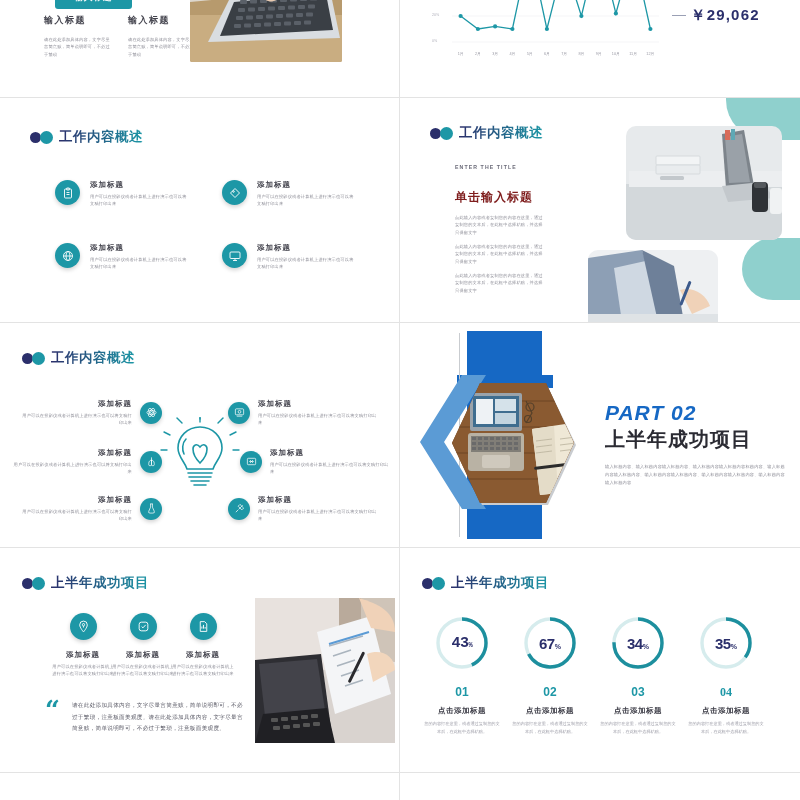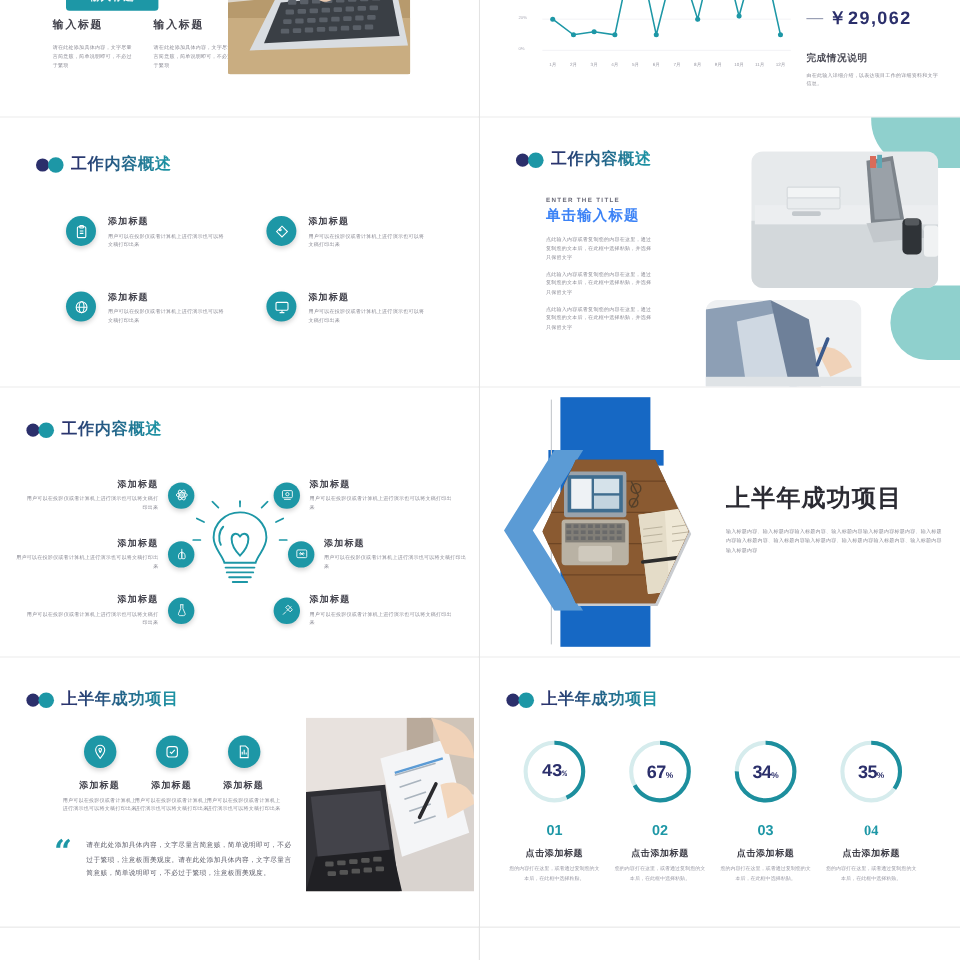--- a/index.html
+++ b/index.html
@@ -181,24 +181,20 @@
           <div class="axis-lab" style="left: 2px; top: 105px;">0%</div>
           <div class="axis-lab" style="left: 2px; top: 79px;">20%</div>
         </div>
     </div>
 
     <div style="position:absolute;left:272px;top:6px;">
       <span class="legend-dash"></span>
       <span class="money">￥29,062</span>
     </div>
 
-    <div style="position:absolute;left:272px;top:43px;width:112px;">
-      <div class="sub-h" style="margin-bottom:5px;">完成情况说明</div>
-      <div class="tiny">由在此输入详细介绍，以表达项目工作的详细资料和文字信息。</div>
-    </div>
   </div>
 
   <div class="slide" style="left:0;top:98px;width:399px;height:224px;">
     <div class="sec-head" style="left:30px;top:30px;">
       <span class="dot-navy"></span>
       <span class="dot-teal"></span>
       <span class="sec-title">工作内容概述</span>
     </div>
 
     <div style="position:absolute;left:55px;top:82px;display:flex;gap:10px;width:130px;">
@@ -263,21 +259,21 @@
     <div class="blob" style="right:-12px;top:140px;width:70px;height:62px;border-radius:40px 0 0 40px;"></div>
 
     <div class="sec-head" style="left:30px;top:26px;">
       <span class="dot-navy"></span>
       <span class="dot-teal"></span>
       <span class="sec-title">工作内容概述</span>
     </div>
 
     <div style="position:absolute;left:55px;top:66px;width:92px;">
       <div style="font-size:5.2px;font-weight:700;color:#6a6a78;letter-spacing:1.1px;">ENTER THE TITLE</div>
-      <div style="font-size:12px;font-weight:700;color:#3b82f6;letter-spacing:1px;margin:1px 0 8px;">单击输入标题</div>
+      <div style="font-size:12px;font-weight:700;color:#7f1d1d;letter-spacing:1px;margin:19px 0 8px;">单击输入标题</div>
       <div class="tiny" style="margin-bottom:7px;">点此输入内容或者复制您的内容在这里，通过复制您的文本后，在此框中选择粘贴，并选择只保留文字</div>
       <div class="tiny" style="margin-bottom:7px;">点此输入内容或者复制您的内容在这里，通过复制您的文本后，在此框中选择粘贴，并选择只保留文字</div>
       <div class="tiny">点此输入内容或者复制您的内容在这里，通过复制您的文本后，在此框中选择粘贴，并选择只保留文字</div>
     </div>
 
     <div style="position:absolute;left:226px;top:28px;width:156px;height:114px;border-radius:10px;overflow:hidden;">
       <svg width="156" height="114" viewBox="0 0 156 114">
         <rect width="156" height="114" fill="#e7eaec"></rect>
         <rect y="58" width="156" height="56" fill="#d3d8db"></rect>
         <rect x="3" y="45" width="156" height="16" fill="#eceef0"></rect>
@@ -497,20 +493,21 @@
           <g stroke="#55402a" stroke-width="1.2" fill="none">
             <path d="M78 22 L84 34 L78 44"></path>
               <circle cx="82" cy="28" r="4"></circle>
               <circle cx="80" cy="40" r="3.5"></circle>
           </g>
         </g>
       </svg>
     </div>
 
     <div style="position:absolute;left:205px;top:78px;width:180px;">
+      <div class="partno">PART 02</div>
       <div class="parttitle">上半年成功项目</div>
       <div class="tiny" style="margin-top:10px;line-height:1.9;">输入标题内容、输入标题内容输入标题内容、输入标题内容输入标题内容标题内容、输入标题内容输入标题内容、输入标题内容输入标题内容、输入标题内容输入标题内容、输入标题内容输入标题内容</div>
     </div>
   </div>
 
   <div class="slide" style="left:0;top:548px;width:399px;height:224px;">
     <div class="sec-head" style="left:22px;top:26px;">
       <span class="dot-navy"></span>
       <span class="dot-teal"></span>
       <span class="sec-title">上半年成功项目</span>

